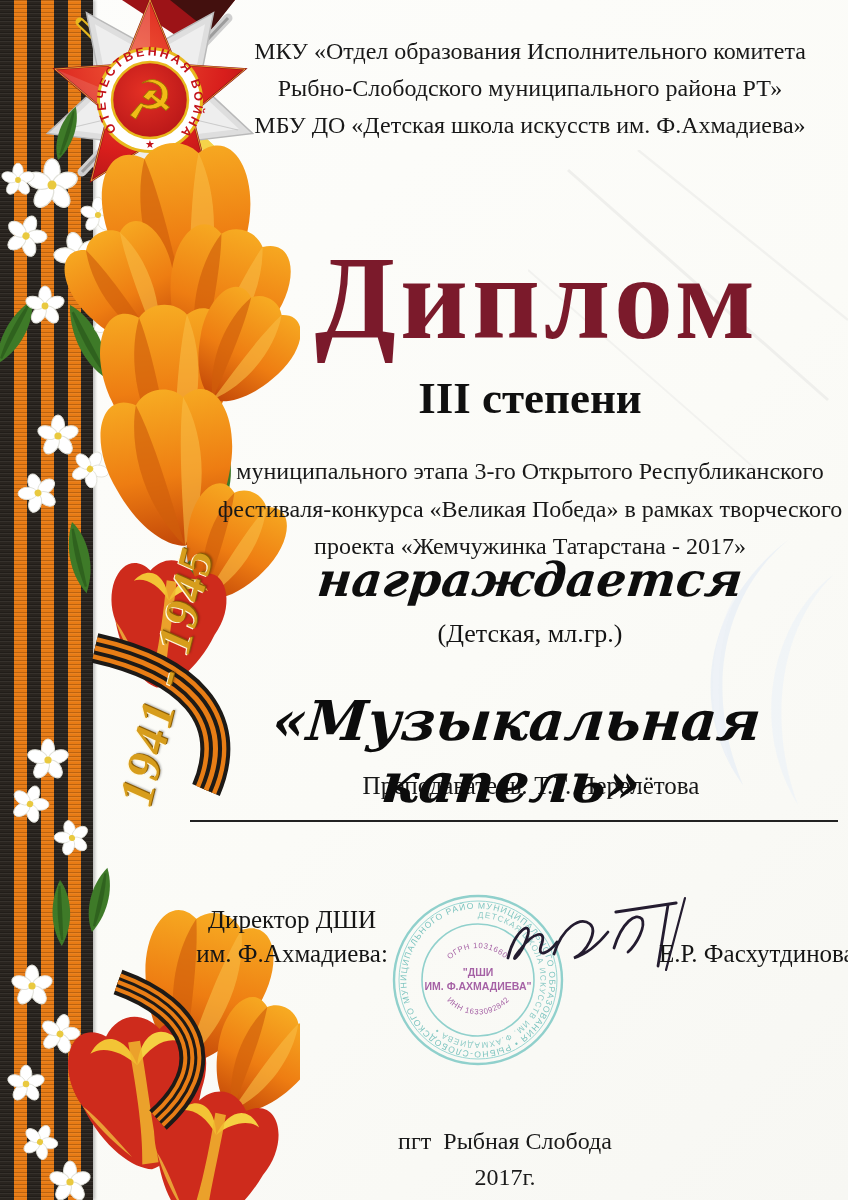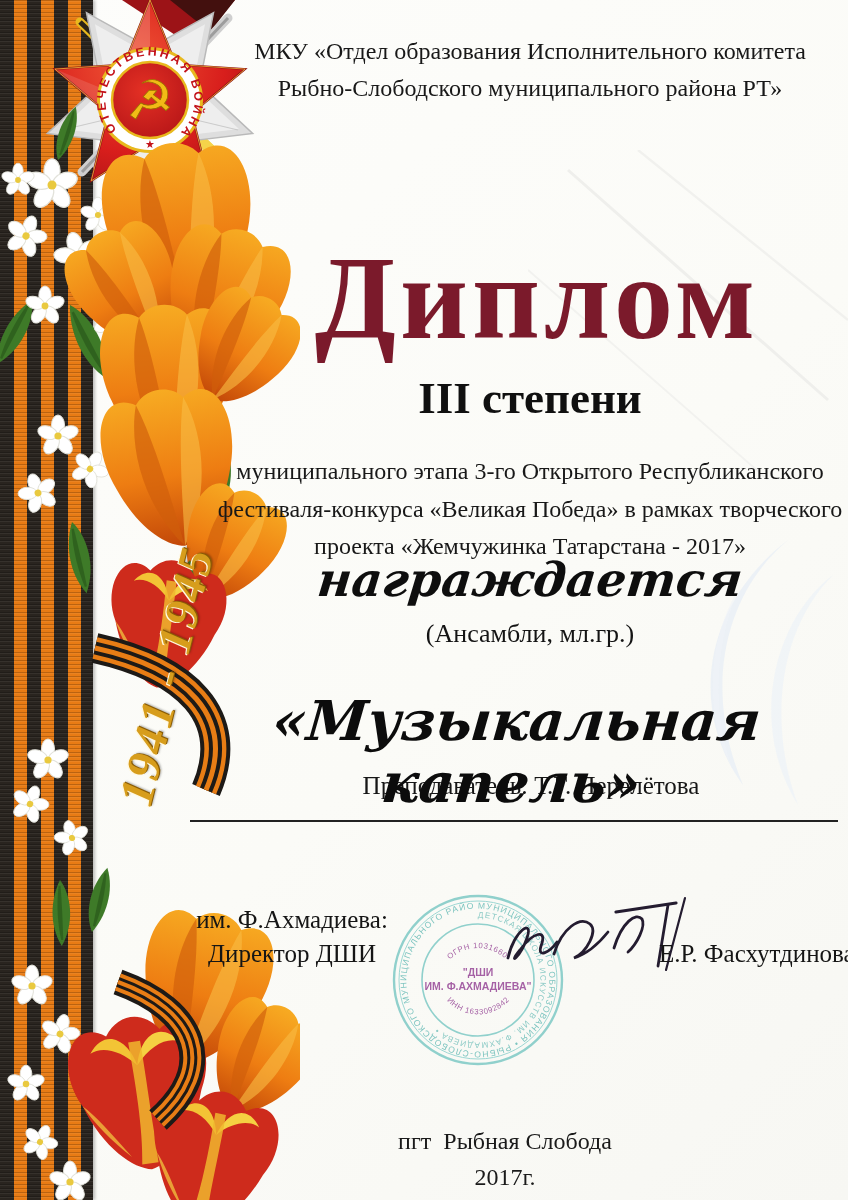--- a/index.html
+++ b/index.html
@@ -249,47 +249,48 @@
       <path d="M118,982 C196,1010 218,1066 158,1120" stroke="#e87d15" stroke-width="4"></path>
     </g>
   </svg>
 
   <div class="years">1941 - 1945</div>
 
   <div class="content">
     <div class="header-block">
       <div>МКУ «Отдел образования Исполнительного комитета</div>
       <div>Рыбно-Слободского муниципального района РТ»</div>
+      <div>МБУ ДО «Детская школа искусств им. Ф.Ахмадиева»</div>
     </div>
 
     <div class="title">Диплом</div>
     <div class="degree">III степени</div>
 
     <div class="event-block">
       <div>муниципального этапа 3-го Открытого Республиканского</div>
       <div>фестиваля-конкурса «Великая Победа» в рамках творческого</div>
       <div>проекта «Жемчужинка Татарстана - 2017»</div>
     </div>
 
     <div class="award-word">награждается</div>
 
     <div class="nomination">
-      <div>(Ансамбли, мл.гр.)</div>
+      <div>(Детская, мл.гр.)</div>
     </div>
 
     <div class="teacher">Преподаватель: Т.Г. Перелётова</div>
   </div>
 
   <div class="recipient-block">
     <div class="recipient">«Музыкальная капель»</div>
   </div>
 
   <div class="director-block">
+    <div>Директор ДШИ</div>
     <div>им. Ф.Ахмадиева:</div>
-    <div>Директор ДШИ</div>
   </div>
 
   <svg class="stamp-sign-svg" width="330" height="220" viewBox="0 0 330 220">
     <g opacity="0.88" style="filter:blur(0.4px);">
       <circle cx="98" cy="108" r="84" fill="none" stroke="#82cbc7" stroke-width="2.4"></circle>
       <circle cx="98" cy="108" r="79" fill="none" stroke="#8fd2ce" stroke-width="1"></circle>
       <circle cx="98" cy="108" r="56" fill="none" stroke="#82cbc7" stroke-width="1.6"></circle>
       <path id="stampOuter" d="M 98,36.5 A 71.5,71.5 0 1 1 97.9,36.5" fill="none"></path>
       <text font-size="8.6" fill="#6bbdb8" letter-spacing="1.1" font-family="Liberation Sans, sans-serif">
         <textPath href="#stampOuter">МУНИЦИПАЛЬНОГО ОБРАЗОВАНИЯ • РЫБНО-СЛОБОДСКОГО МУНИЦИПАЛЬНОГО РАЙОНА •</textPath>

